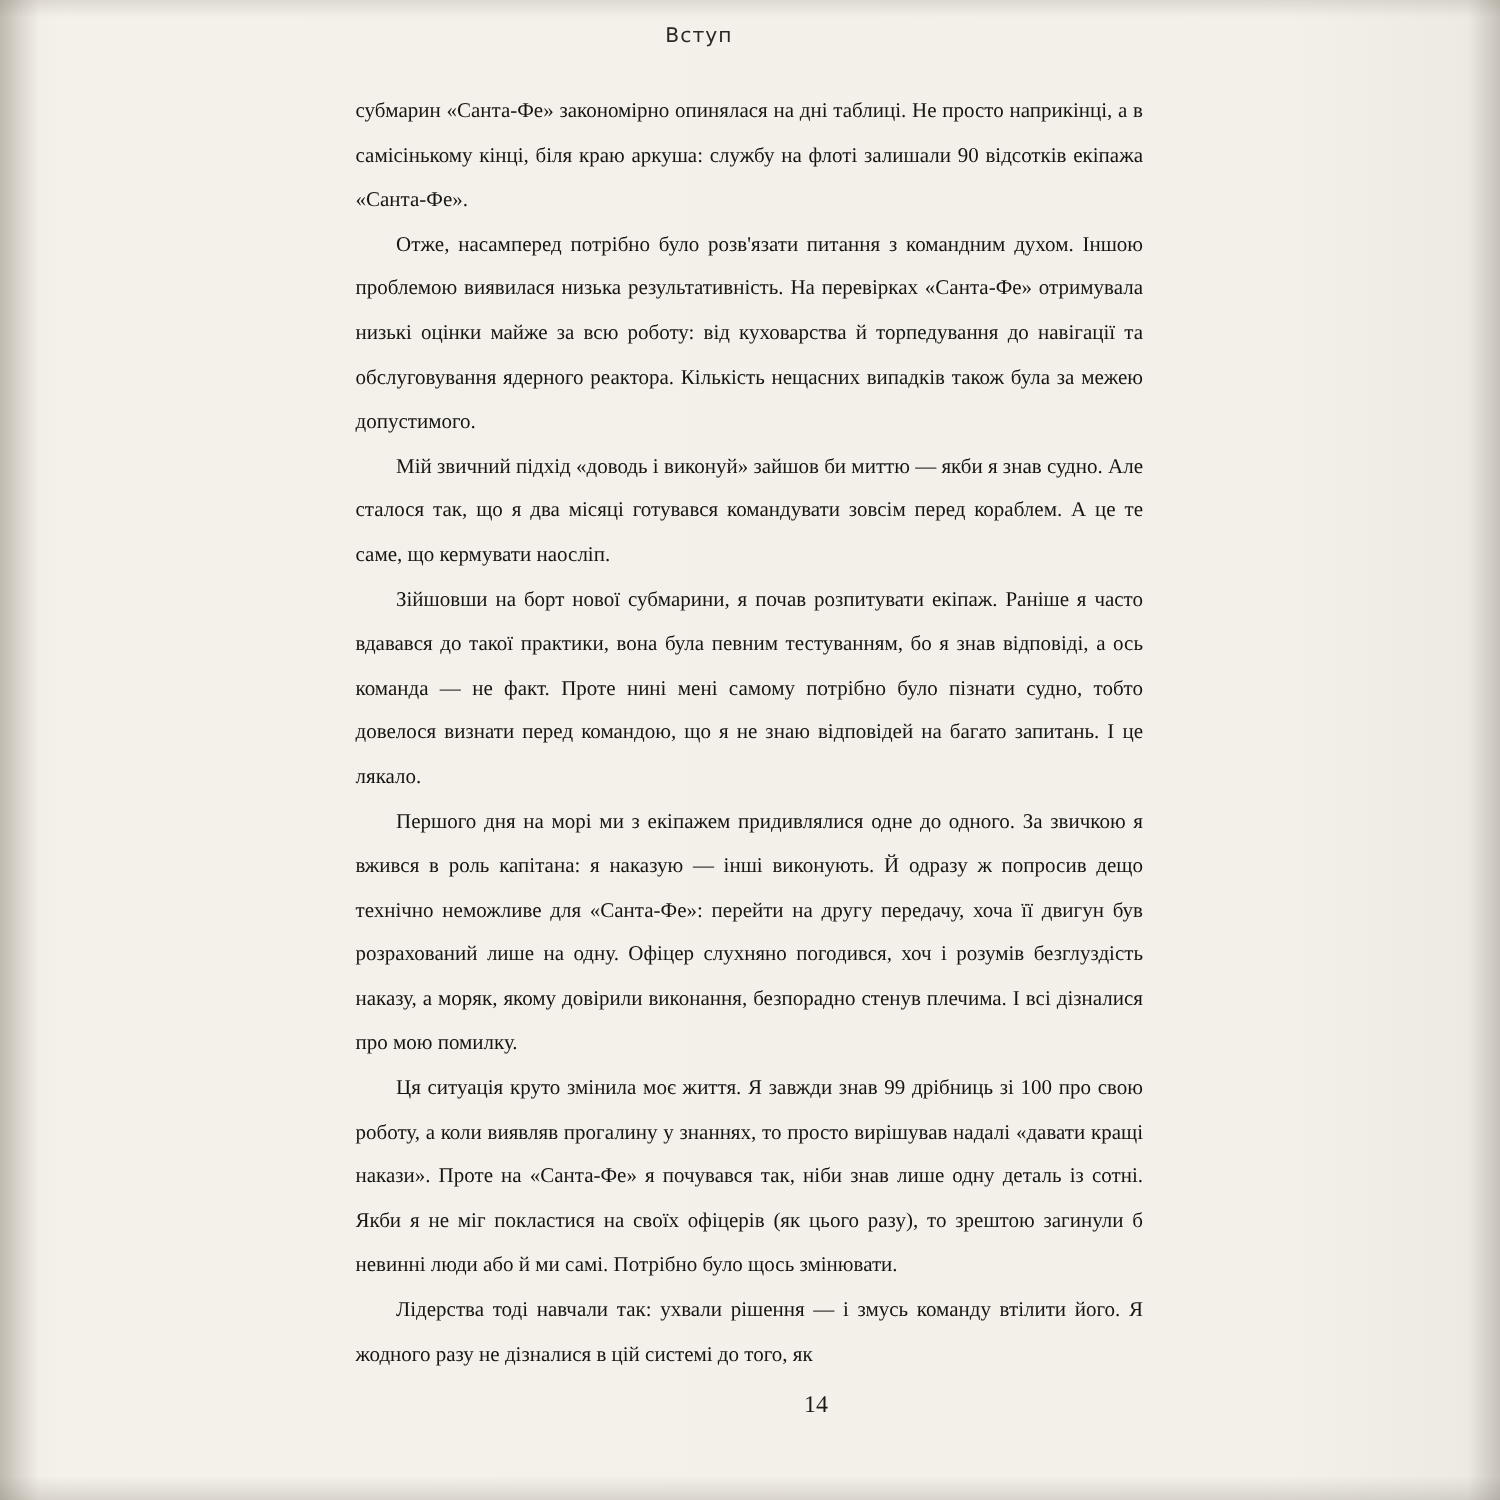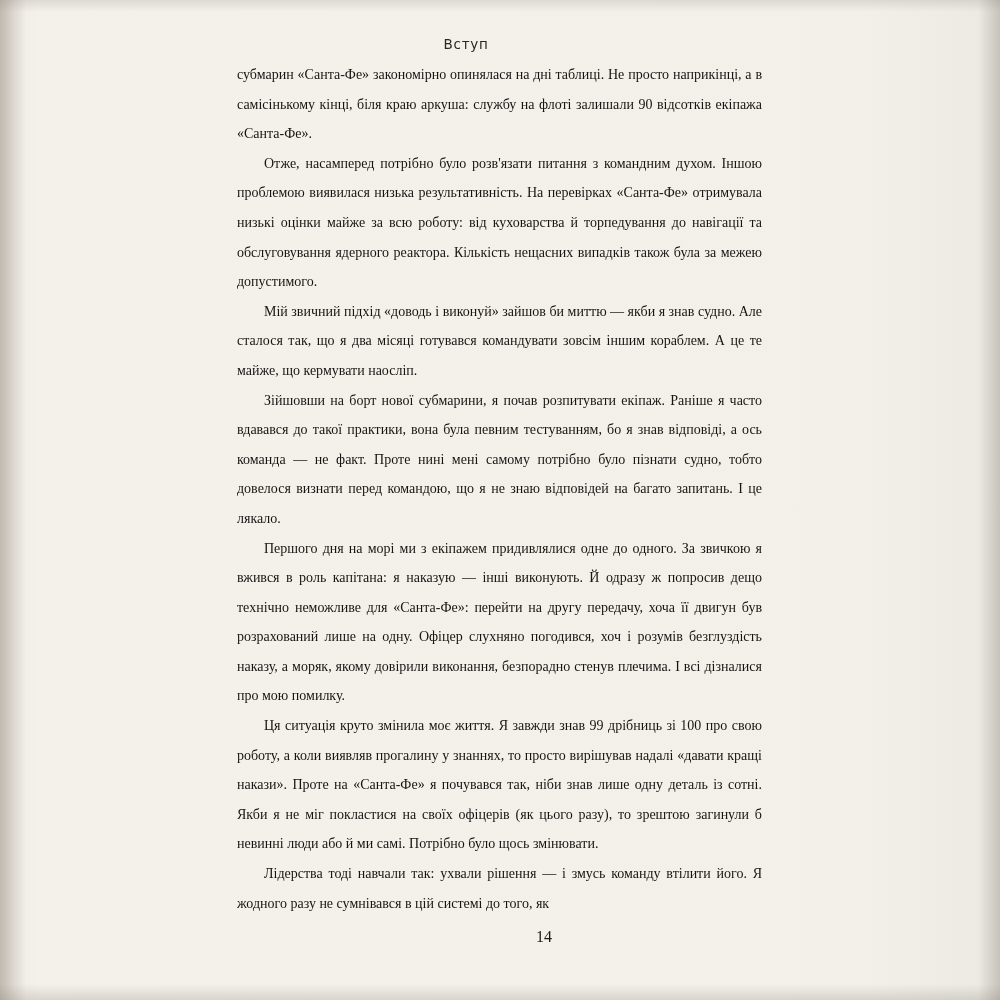--- a/index.html
+++ b/index.html
@@ -23,21 +23,21 @@
   }
   .page-inner {
     position: absolute;
     left: 0; top: 0;
     width: 1000px;
     height: 1000px;
     box-sizing: border-box;
   }
   .running-head {
     position: absolute;
-    top: 36px;
+    top: 16px;
     left: 0;
     width: 932px;
     text-align: center;
     font-size: 13.5px;
     letter-spacing: 0.7px;
     color: #2a2724;
     font-family: "DejaVu Sans", sans-serif;
   }
   .text-column {
     position: absolute;
@@ -102,25 +102,25 @@
 <body>
 
 <div class="page">
   <div class="page-inner">
 
     <div class="running-head">Вступ</div>
 
     <div class="text-column">
       <p>субмарин «Санта-Фе» закономірно опинялася на дні таблиці. Не просто наприкінці, а в самісінькому кінці, біля краю аркуша: службу на флоті залишали 90 відсотків екіпажа «Санта-Фе».</p>
       <p class="indent">Отже, насамперед потрібно було розв'язати питання з командним духом. Іншою проблемою виявилася низька результативність. На перевірках «Санта-Фе» отримувала низькі оцінки майже за всю роботу: від куховарства й торпедування до навігації та обслуговування ядерного реактора. Кількість нещасних випадків також була за межею допустимого.</p>
-      <p class="indent">Мій звичний підхід «доводь і виконуй» зайшов би миттю — якби я знав судно. Але сталося так, що я два місяці готувався командувати зовсім іншим кораблем. А це те майже, що кермувати наосліп.</p>
+      <p class="indent">Мій звичний підхід «доводь і виконуй» зайшов би миттю — якби я знав судно. Але сталося так, що я два місяці готувався командувати зовсім перед кораблем. А це те саме, що кермувати наосліп.</p>
       <p class="indent">Зійшовши на борт нової субмарини, я почав розпитувати екіпаж. Раніше я часто вдавався до такої практики, вона була певним тестуванням, бо я знав відповіді, а ось команда — не факт. Проте нині мені самому потрібно було пізнати судно, тобто довелося визнати перед командою, що я не знаю відповідей на багато запитань. І це лякало.</p>
       <p class="indent">Першого дня на морі ми з екіпажем придивлялися одне до одного. За звичкою я вжився в роль капітана: я наказую — інші виконують. Й одразу ж попросив дещо технічно неможливе для «Санта-Фе»: перейти на другу передачу, хоча її двигун був розрахований лише на одну. Офіцер слухняно погодився, хоч і розумів безглуздість наказу, а моряк, якому довірили виконання, безпорадно стенув плечима. І всі дізналися про мою помилку.</p>
       <p class="indent">Ця ситуація круто змінила моє життя. Я завжди знав 99 дрібниць зі 100 про свою роботу, а коли виявляв прогалину у знаннях, то просто вирішував надалі «давати кращі накази». Проте на «Санта-Фе» я почувався так, ніби знав лише одну деталь із сотні. Якби я не міг покластися на своїх офіцерів (як цього разу), то зрештою загинули б невинні люди або й ми самі. Потрібно було щось змінювати.</p>
-      <p class="indent">Лідерства тоді навчали так: ухвали рішення — і змусь команду втілити його. Я жодного разу не сумнівався в цій системі до того, як</p>
+      <p class="indent">Лідерства тоді навчали так: ухвали рішення — і змусь команду втілити його. Я жодного разу не дізналися в цій системі до того, як</p>
     </div>
 
     <div class="folio">14</div>
 
     <div class="edge-shadow-top"></div>
     <div class="edge-shadow-left"></div>
     <div class="edge-shadow-right"></div>
     <div class="edge-shadow-bottom"></div>
   </div>
 </div>

